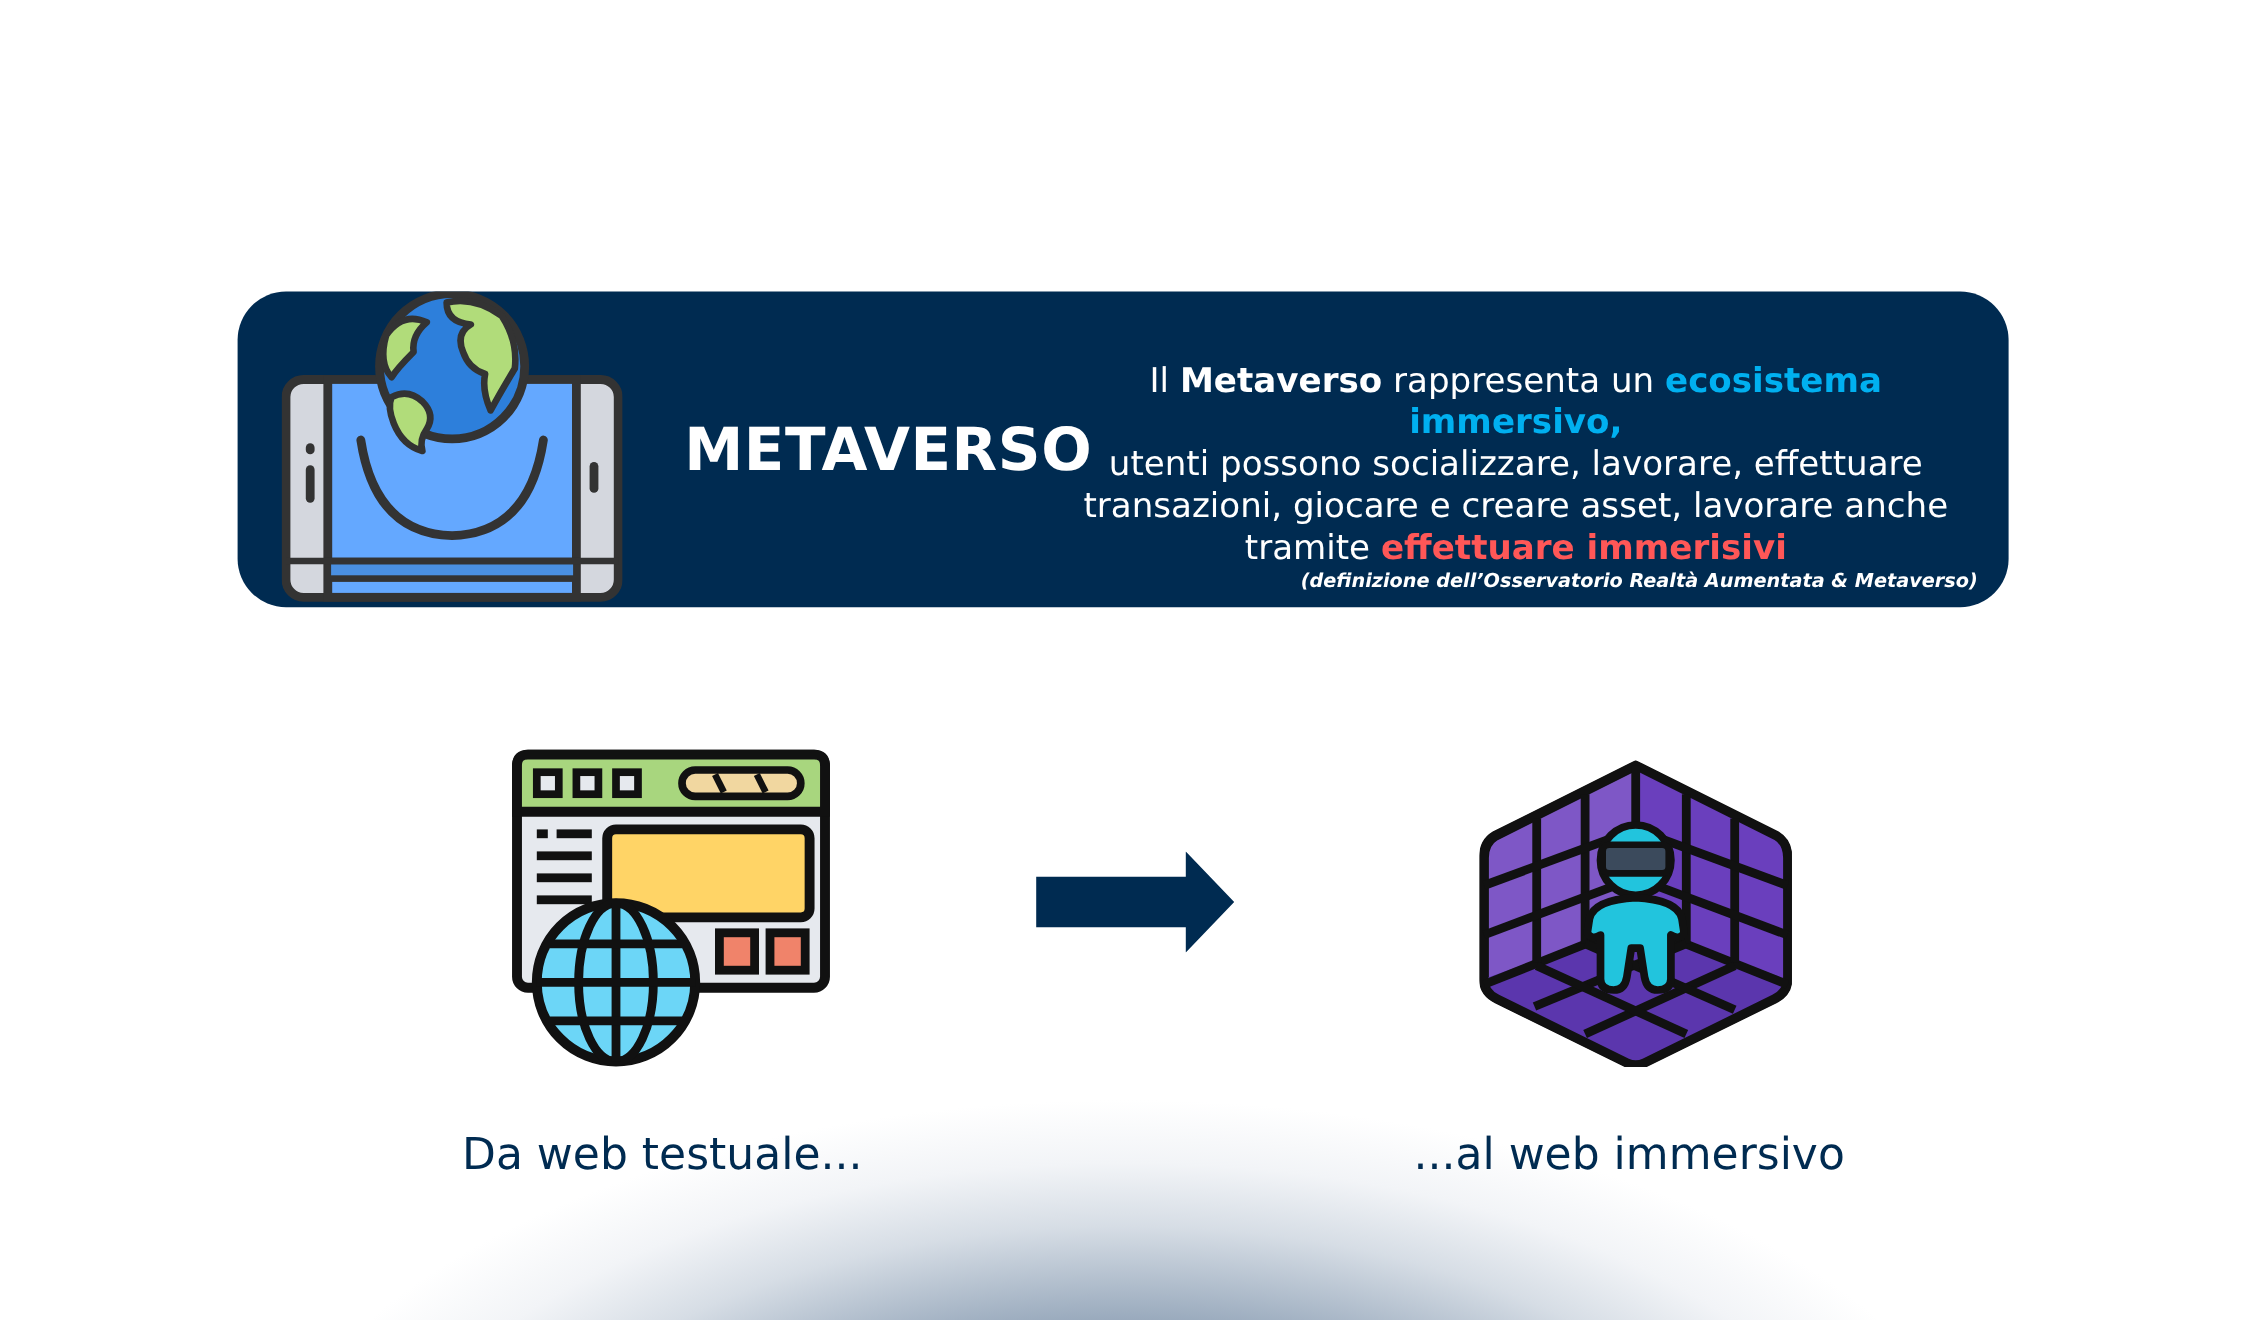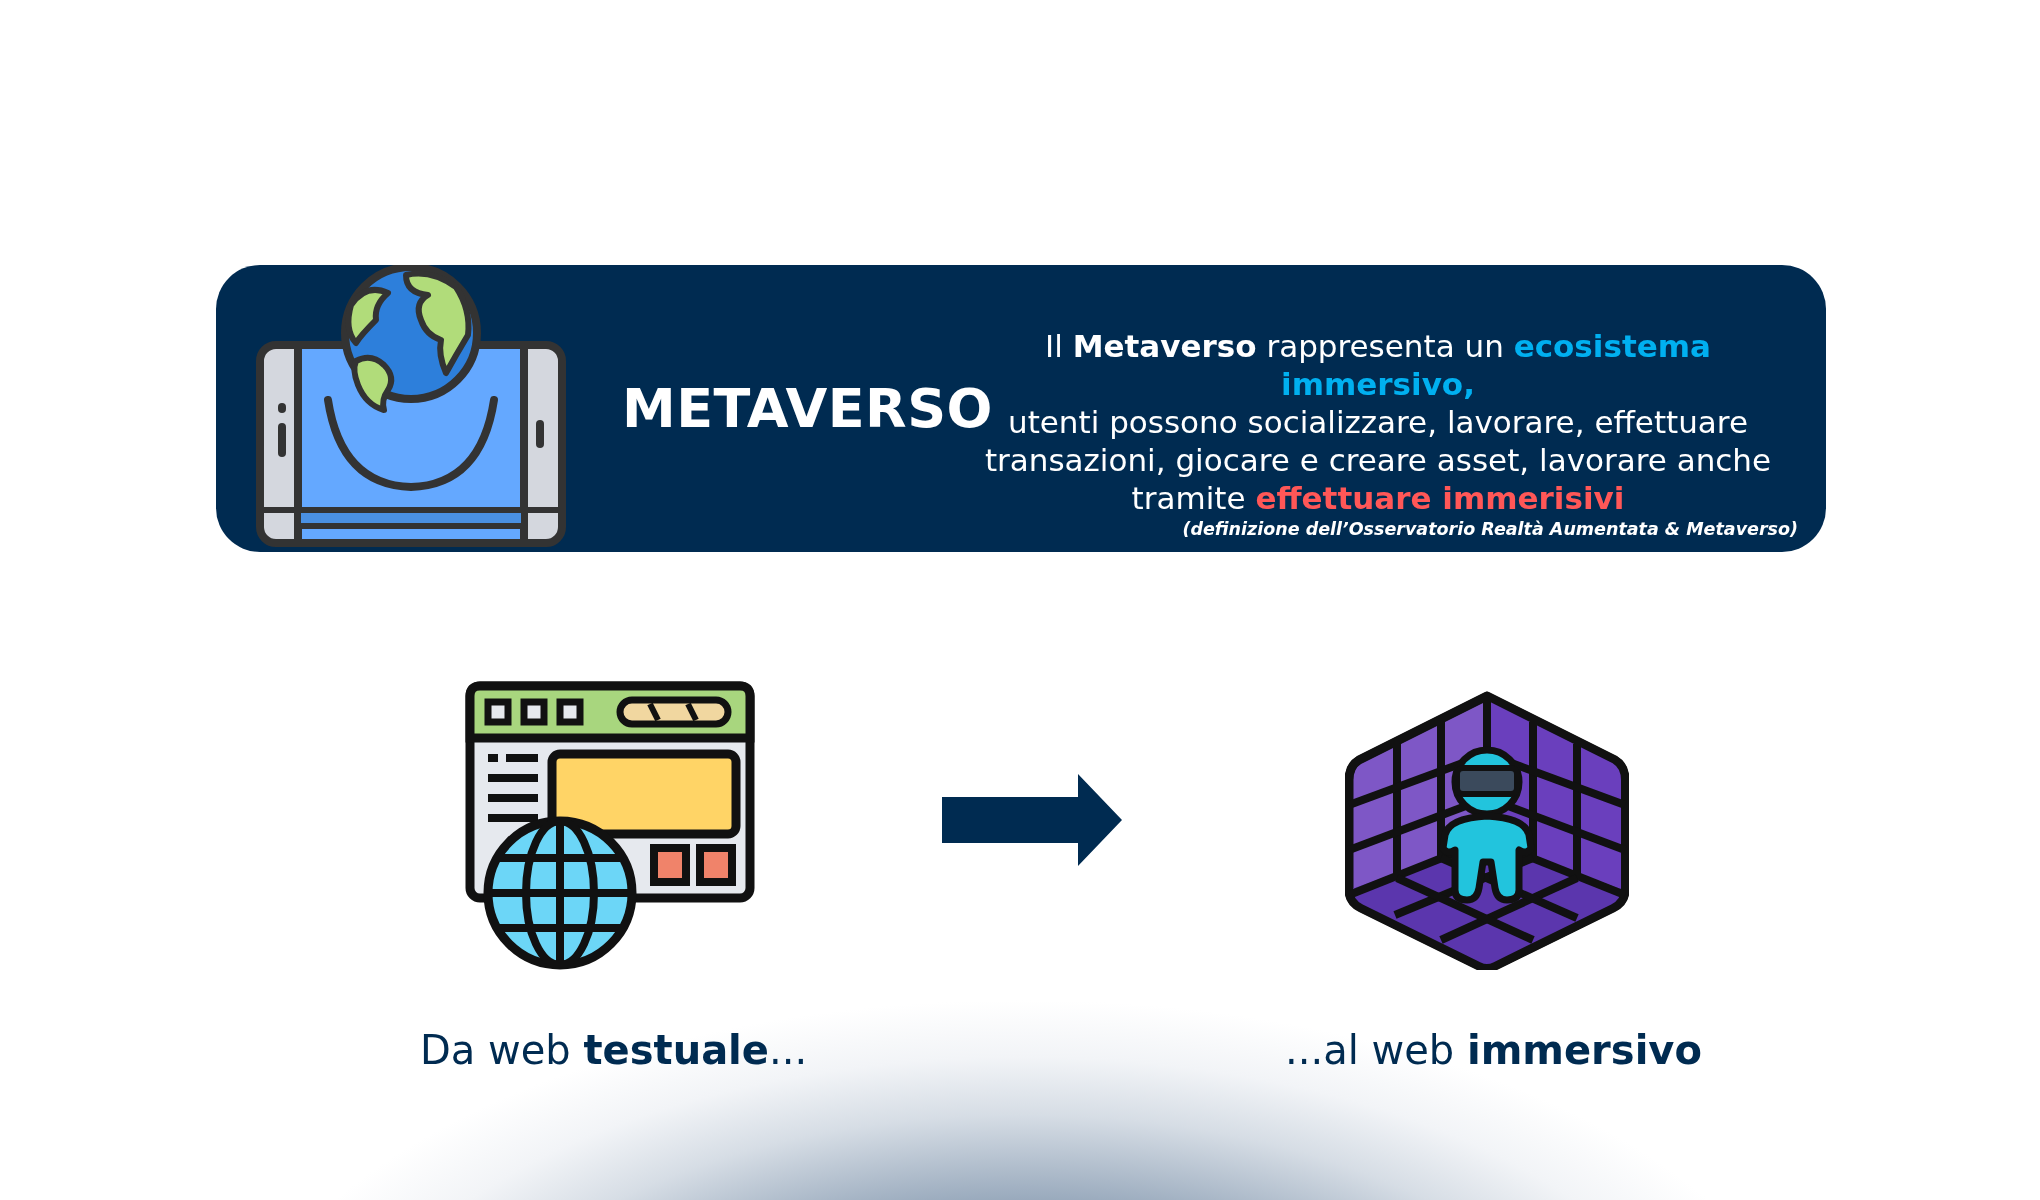--- a/index.html
+++ b/index.html
@@ -42,21 +42,21 @@
     color:#ffffff; font-style:italic; font-weight:bold; font-size:17.5px;
     font-family:"DejaVu Sans", sans-serif;
   }
   .browser-icon { position:absolute; left:462px; top:678px; width:296px; height:292px; }
   .arrow-icon { position:absolute; left:940px; top:774px; width:184px; height:92px; }
   .vr-icon { position:absolute; left:1345px; top:690px; width:284px; height:280px; }
   .caption {
     position:absolute; top:1027px; font-size:40px; color:#002b51;
     font-family:"DejaVu Sans", sans-serif; font-weight:normal; white-space:nowrap;
   }
-  .caption b { font-weight:bold; }
+  .caption b { font-weight:normal; }
   .caption-left { left:420px; }
   .caption-right { left:1285px; }
 </style>
 </head>
 <body>
 
 <div class="glow">
     <div class="glow-inner"></div>
   </div>
 

